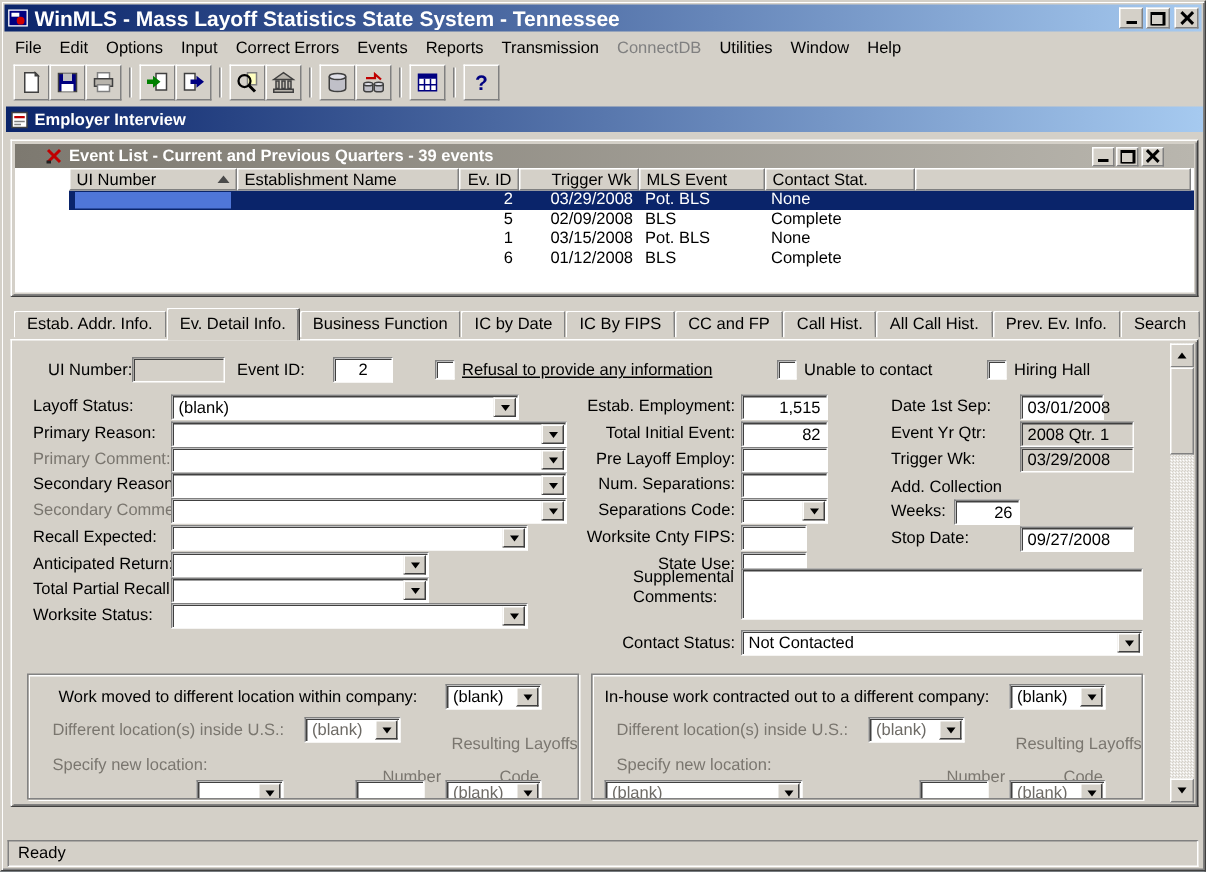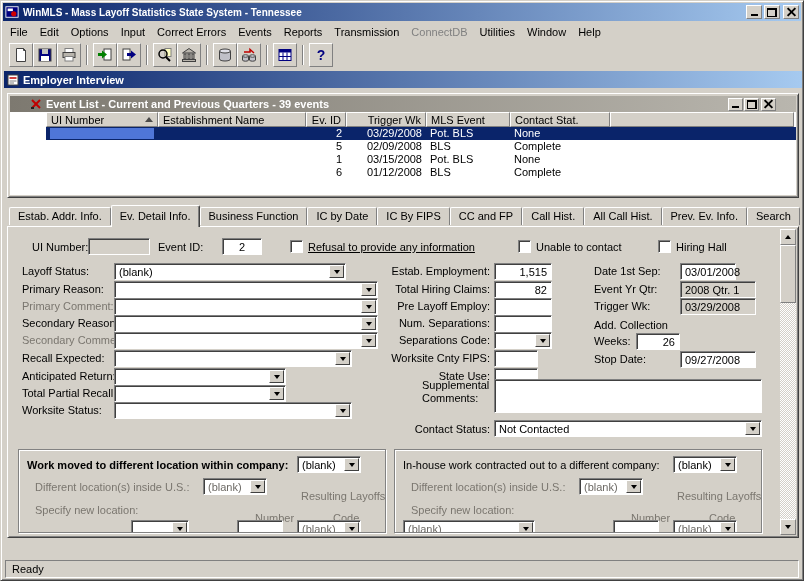--- a/index.html
+++ b/index.html
@@ -18,21 +18,21 @@
 .combo-val.gray{color:#6d6a65;}
 .combo-btn{position:absolute;top:1px;right:1px;bottom:1px;width:15px;background:#d4d0c8;border:1px solid;border-color:#fff #404040 #404040 #fff;display:flex;align-items:center;justify-content:center;}
 .tri-down{width:0;height:0;border-left:3px solid transparent;border-right:3px solid transparent;border-top:4px solid #000;}
 .tri-up{width:0;height:0;border-left:3px solid transparent;border-right:3px solid transparent;border-bottom:4px solid #000;}
 .tri-sort{width:0;height:0;border-left:4px solid transparent;border-right:4px solid transparent;border-bottom:5px solid #4a4a4a;}
 .checkbox{position:absolute;width:13px;height:13px;background:#fff;border:1px solid;border-color:#808080 #fff #fff #808080;box-shadow:inset 1px 1px 0 #404040;}
 .lbl{position:absolute;white-space:nowrap;line-height:13px;}
 .glbl{color:#7a766f;}
 .u{text-decoration:underline;}
 .titlebar{left:2px;top:2px;width:798px;height:18px;background:linear-gradient(90deg,#0a246a,#a6caf0);display:flex;align-items:center;padding:0 2px;color:#fff;font-weight:bold;}
-.titlebar .t-title{flex:1;margin-left:4px;white-space:nowrap;overflow:hidden;font-size:10px;}
+.titlebar .t-title{flex:1;margin-left:4px;white-space:nowrap;overflow:hidden;font-size:14px;}
 .capbtn{width:16px;height:14px;display:flex;align-items:center;justify-content:center;margin-left:2px;flex:none;}
 .capbtn.sm{width:15px;height:13px;margin-left:1px;}
 .g-min{width:7px;height:2px;background:#000;margin-top:6px;}
 .g-restore{position:relative;width:10px;height:9px;}
 .g-restore::before{content:"";position:absolute;right:0;top:0;width:7px;height:6px;border:1px solid #000;border-top-width:2px;}
 .g-restore::after{content:"";position:absolute;left:0;bottom:0;width:7px;height:6px;border:1px solid #000;border-top-width:2px;background:#d4d0c8;}
 .g-x{position:relative;width:9px;height:9px;}
 .g-x::before,.g-x::after{content:"";position:absolute;left:-1px;top:3px;width:11px;height:2px;background:#000;}
 .g-x::before{transform:rotate(45deg);}
 .g-x::after{transform:rotate(-45deg);}
@@ -368,21 +368,21 @@
     <span class="lbl" style="left:14px;top:177px;">Worksite Status:</span>
     <div class="combo" style="left:106px;top:175px;width:238px;">
       <span class="combo-val"></span>
       <span class="combo-btn">
           <span class="tri-down"></span>
         </span>
     </div>
 
     <span class="lbl" style="left:376px;top:38px;width:106px;text-align:right;">Estab. Employment:</span>
     <div class="field right" style="left:486px;top:36px;width:58px;">1,515</div>
-    <span class="lbl" style="left:376px;top:56px;width:106px;text-align:right;">Total Hiring Claims:</span>
+    <span class="lbl" style="left:376px;top:56px;width:106px;text-align:right;">Total Initial Event:</span>
     <div class="field right" style="left:486px;top:54px;width:58px;">82</div>
     <span class="lbl" style="left:376px;top:73px;width:106px;text-align:right;">Pre Layoff Employ:</span>
     <div class="field right" style="left:486px;top:71px;width:58px;"></div>
     <span class="lbl" style="left:376px;top:90px;width:106px;text-align:right;">Num. Separations:</span>
     <div class="field right" style="left:486px;top:88px;width:58px;"></div>
     <span class="lbl" style="left:376px;top:107px;width:106px;text-align:right;">Separations Code:</span>
     <div class="combo" style="left:486px;top:105px;width:58px;">
       <span class="combo-val"></span>
       <span class="combo-btn">
           <span class="tri-down"></span>
@@ -408,21 +408,21 @@
     <div class="field gray" style="left:672px;top:54px;width:76px;">2008 Qtr. 1</div>
     <span class="lbl" style="left:586px;top:73px;">Trigger Wk:</span>
     <div class="field gray" style="left:672px;top:71px;width:76px;">03/29/2008</div>
     <span class="lbl" style="left:586px;top:92px;">Add. Collection</span>
     <span class="lbl" style="left:586px;top:108px;">Weeks:</span>
     <div class="field right" style="left:628px;top:106px;width:44px;">26</div>
     <span class="lbl" style="left:586px;top:126px;">Stop Date:</span>
     <div class="field" style="left:672px;top:124px;width:76px;">09/27/2008</div>
 
     <div class="group" style="left:10px;top:222px;width:368px;height:84px;">
-      <span class="lbl" style="left:8px;top:9px;font-weight:bold;">Work moved to different location within company:</span>
+      <span class="lbl" style="left:20px;top:9px;">Work moved to different location within company:</span>
       <div class="combo" style="left:278px;top:6px;width:64px;">
         <span class="combo-val">(blank)</span>
         <span class="combo-btn">
             <span class="tri-down"></span>
           </span>
       </div>
       <span class="lbl glbl" style="left:16px;top:31px;">Different location(s) inside U.S.:</span>
       <div class="combo" style="left:184px;top:28px;width:64px;">
         <span class="combo-val gray">(blank)</span>
         <span class="combo-btn">

